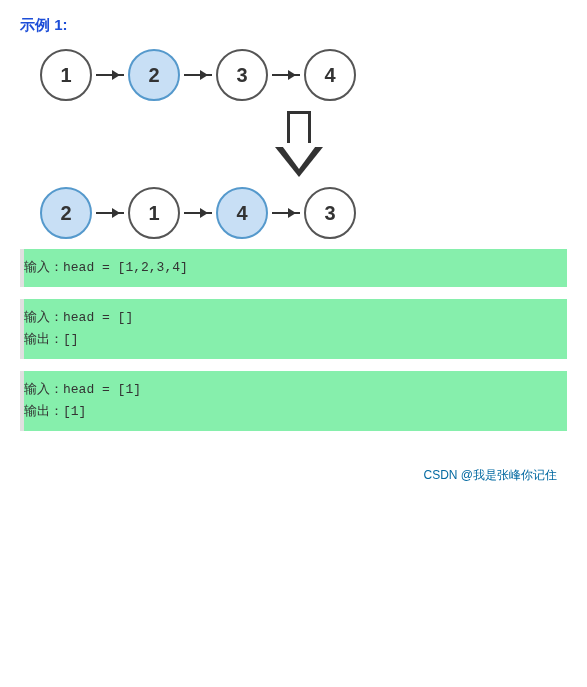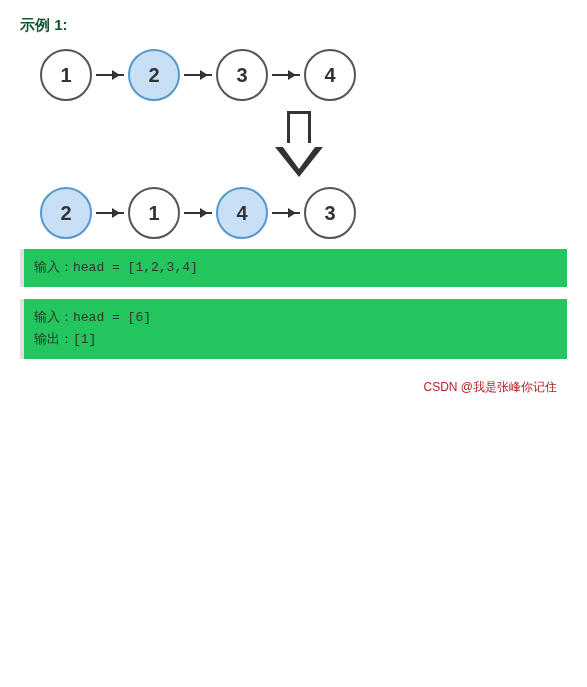--- a/index.html
+++ b/index.html
@@ -10,21 +10,21 @@
       font-family: 'SimSun', 'Microsoft YaHei', sans-serif;
       font-size: 14px;
       color: #333;
       padding: 16px 20px;
     }
 
     .section-title {
       font-weight: bold;
       font-size: 15px;
       margin-bottom: 14px;
-      color: #14532d;
+      color: #1d4ed8;
     }
 
     
     .diagram {
       display: flex;
       align-items: center;
       margin: 10px 0 10px 10px;
     }
 
     .node {
@@ -70,38 +70,38 @@
 
     
     .down-arrow-container {
       display: flex;
       justify-content: center;
       margin: 10px 0;
     }
 
     
     .code-block {
-      background: #22c55e;
+      background: #86efac;
       border-left: 4px solid #e0e0e0;
-      padding: 8px 10px;
+      padding: 8px 0;
       margin: 6px 0 12px 0;
       font-family: 'Courier New', monospace;
       font-size: 13px;
       line-height: 1.7;
     }
 
     .example-section {
       margin-bottom: 10px;
     }
 
     .watermark {
       text-align: right;
-      color: #b91c1c;
+      color: #0369a1;
       font-size: 12px;
-      margin-top: 20px;
+      margin-top: 36px;
       padding-right: 10px;
     }
 
     .diagram-wrapper {
       margin-left: 10px;
     }
   </style>
 </head>
 <body>
 
@@ -167,26 +167,34 @@
   </div>
 
   <div class="code-block">
     <div>
       <span>输入：</span><span>head = [1,2,3,4]</span>
     </div>
   </div>
 </div>
 
 <div class="example-section">
+  <div class="code-block">
+    <div>
+      <span>输入：</span><span>head = []</span>
+    </div>
+    <div>
+      <span>输出：</span><span>[]</span>
+    </div>
+  </div>
 </div>
 
 <div class="example-section">
   <div class="code-block">
     <div>
-      <span>输入：</span><span>head = [6]</span>
+      <span>输入：</span><span>head = [1]</span>
     </div>
     <div>
       <span>输出：</span><span>[1]</span>
     </div>
   </div>
 </div>
 
 <div class="watermark">CSDN @我是张峰你记住</div>
 
 </body></html>

